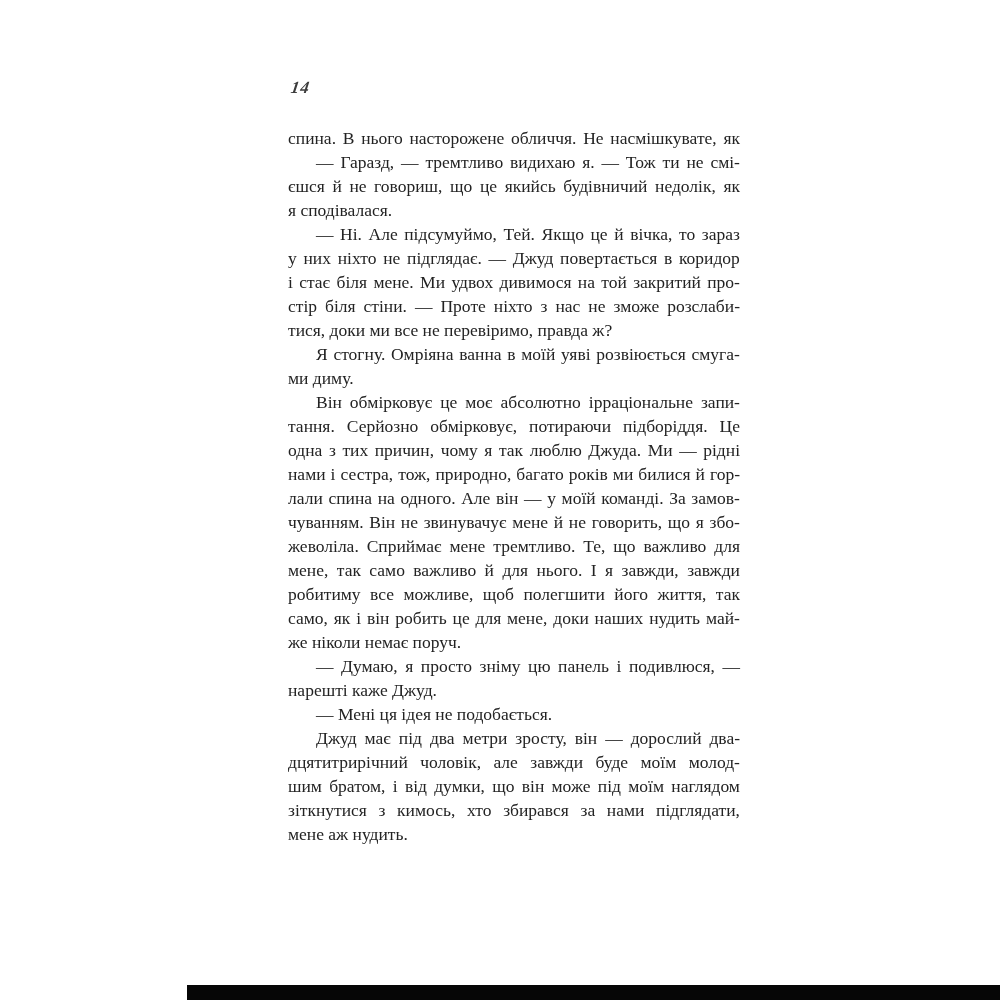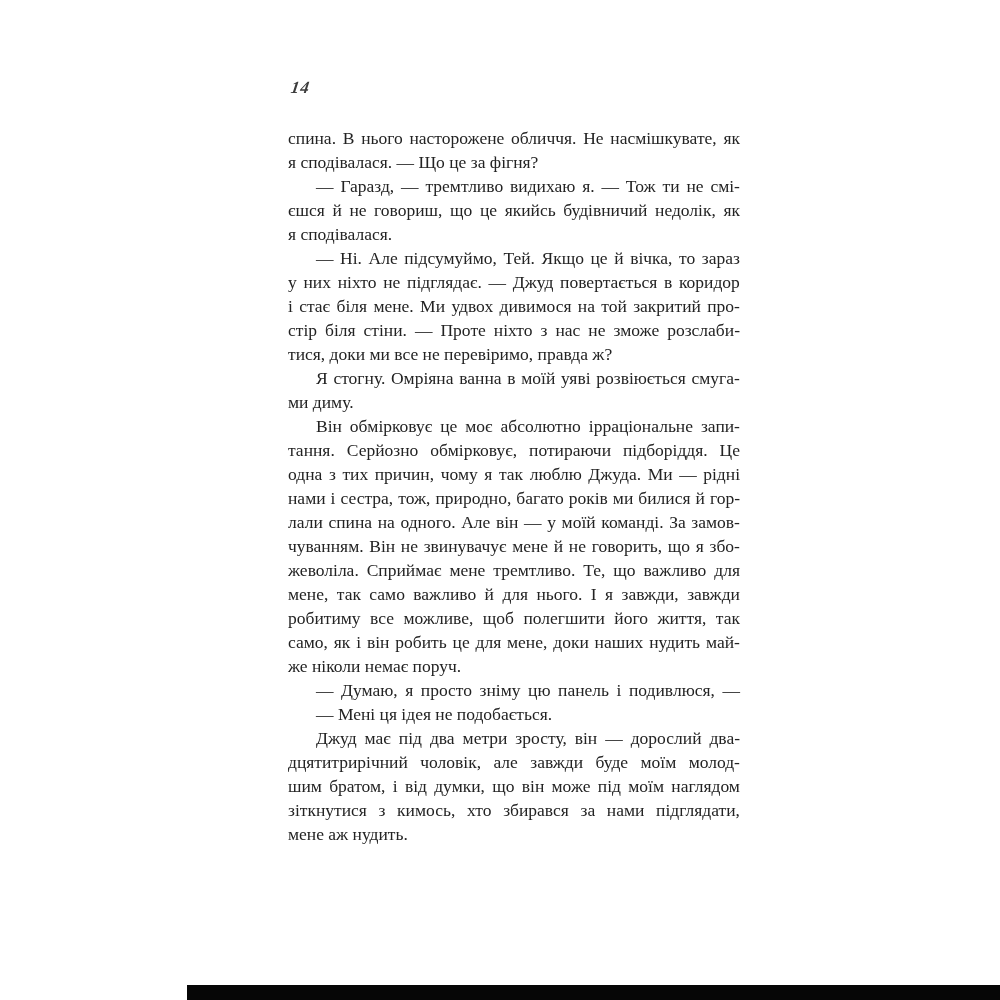--- a/index.html
+++ b/index.html
@@ -75,21 +75,20 @@
       <div class="line justify">
         <span>спина.</span>
         <span>В</span>
         <span>нього</span>
         <span>насторожене</span>
         <span>обличчя.</span>
         <span>Не</span>
         <span>насмішкувате,</span>
         <span>як</span>
       </div>
-      <div class="line">я сподівалася. — Що це за фігня?</div>
       <div class="line indent justify">
         <span>—</span>
         <span>Гаразд,</span>
         <span>—</span>
         <span>тремтливо</span>
         <span>видихаю</span>
         <span>я.</span>
         <span>—</span>
         <span>Тож</span>
         <span>ти</span>
@@ -297,20 +296,21 @@
         <span>Думаю,</span>
         <span>я</span>
         <span>просто</span>
         <span>зніму</span>
         <span>цю</span>
         <span>панель</span>
         <span>і</span>
         <span>подивлюся,</span>
         <span>—</span>
       </div>
+      <div class="line">нарешті каже Джуд.</div>
       <div class="line indent">— Мені ця ідея не подобається.</div>
       <div class="line indent justify">
         <span>Джуд</span>
         <span>має</span>
         <span>під</span>
         <span>два</span>
         <span>метри</span>
         <span>зросту,</span>
         <span>він</span>
         <span>—</span>

